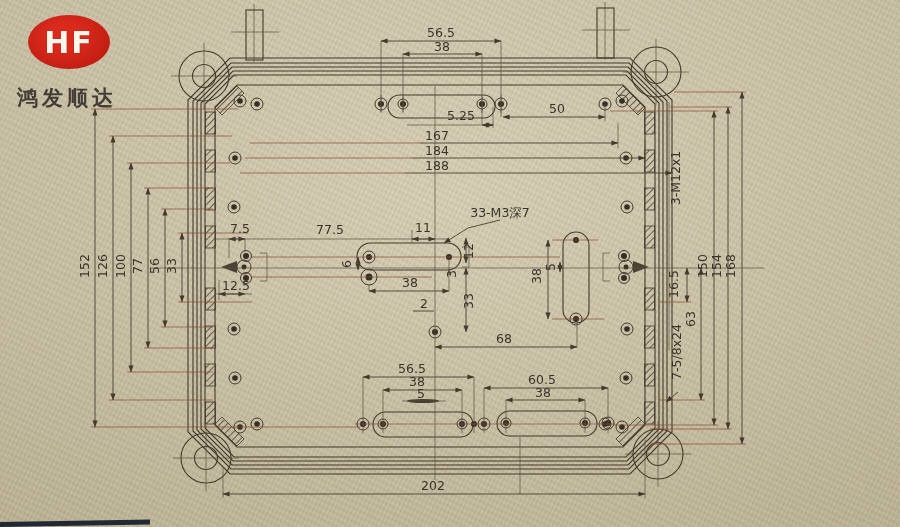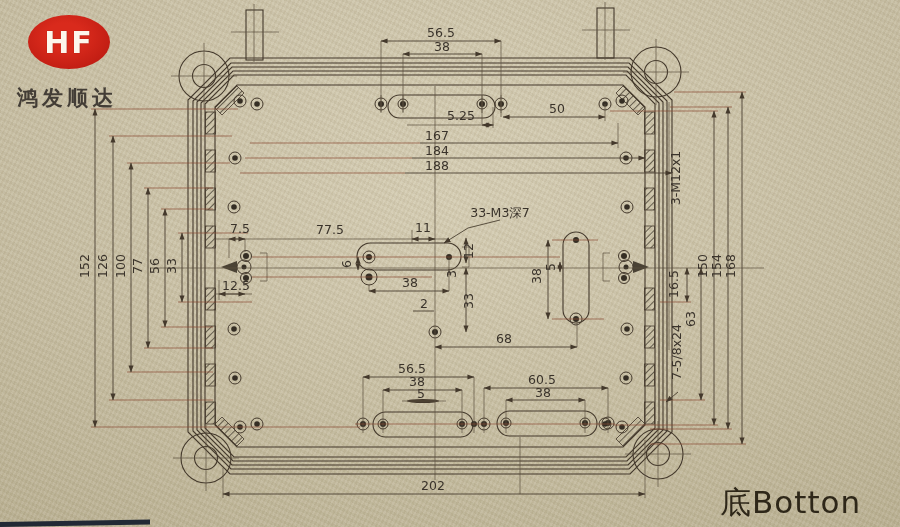--- a/index.html
+++ b/index.html
@@ -32,21 +32,20 @@
 </style>
 </head>
 <body>
 
 <div class="paper">
 
   <div class="logo">
     <span>HF</span>
   </div>
   <div class="company">鸿发顺达</div>
-  <div class="viewlabel">底Botton</div>
   <div class="scan-edge"></div>
 
   <svg width="900" height="527" viewBox="0 0 900 527">
     <defs>
       <pattern id="h45" width="5" height="5" patternUnits="userSpaceOnUse" patternTransform="rotate(45)">
         <line x1="0" y1="0" x2="0" y2="5" stroke="#4a4234" stroke-width="1.6"></line>
       </pattern>
       <marker id="arr" viewBox="0 0 10 8" refX="9" refY="4" markerWidth="8.5" markerHeight="6.5" orient="auto-start-reverse">
         <path d="M0,0.5 L9.5,4 L0,7.5 Z" fill="#44392c"></path>
       </marker>

